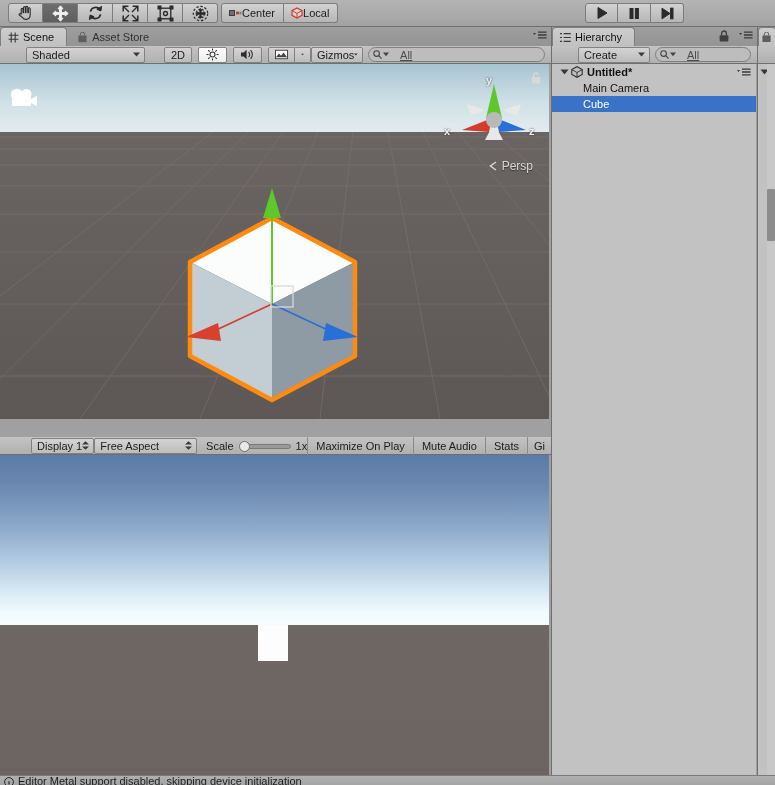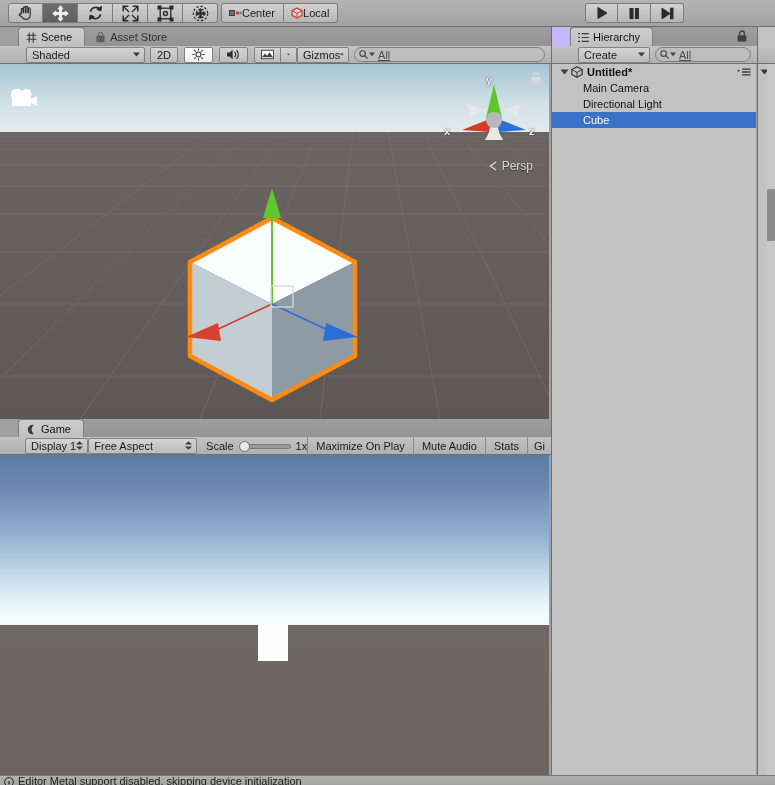--- a/index.html
+++ b/index.html
@@ -48,21 +48,20 @@
   #pivot-tools .pivot-btn:first-child { border-radius: 3px 0 0 3px; }
   #pivot-tools .pivot-btn:last-child { border-radius: 0 3px 3px 0; border-left: 0; }
 
   #playback-tools { left: 585px; }
   #playback-tools .tb-btn { width: 33px; }
 
   
   .panel-tabbar {
     position: absolute; height: 19px; left: 0;
     background: linear-gradient(to bottom, #9e9e9e 0%, #949494 100%);
-    margin-left: 18px;
   }
   .tab {
     display: inline-flex; align-items: center; gap: 4px;
     height: 19px; padding: 0 12px 0 7px; font-size: 11px;
     color: #303030; cursor: default; position: relative; top: 0;
   }
   .tab.active {
     background: linear-gradient(to bottom, #cdcdcd 0%, #c0c0c0 100%);
     border-radius: 4px 4px 0 0;
     border: 1px solid #7e7e7e; border-bottom: none;
@@ -92,21 +91,21 @@
     height: 16px; padding: 0 6px; font-size: 11px;
     background: linear-gradient(to bottom, #d4d4d4 0%, #bcbcbc 100%);
     border: 1px solid #828282; cursor: default; color: #1c1c1c; white-space: nowrap;
   }
   .mini-btn.on { background: linear-gradient(to bottom, #fdfdfd 0%, #ededed 100%); }
   .searchfield {
     display: flex; align-items: center; height: 15px; padding: 0 8px 0 4px;
     background: #bdbdbd; border: 1px solid #7f7f7f; border-radius: 8px;
     font-size: 11px; color: #4a4a4a; cursor: text; flex: 1; min-width: 0;
   }
-  .searchfield .ph { margin-left: 2px; color: #4b4b4b; text-decoration: underline; }
+  .searchfield .ph { margin-left: 10px; color: #4b4b4b; text-decoration: underline; }
 
   
   #scene-view {
     position: absolute; left: 0; top: 64px; width: 549px; height: 355px;
     overflow: hidden; background: #5b5b5b;
   }
   #scene-sky {
     position: absolute; left: 0; top: 0; width: 100%; height: 68px;
     background: linear-gradient(to bottom, #a7c4d2 0%, #cfe0e6 55%, #e3ecef 100%);
   }
@@ -300,21 +299,21 @@
     </div>
   </div>
 
   <div class="subtoolbar" style="top:46px; left:0; width:551px;">
     <div class="dd" style="width:119px; margin-left:3px;">
       <span>Shaded</span>
       <svg width="7" height="5" viewBox="0 0 7 5">
         <path d="M0 0.6 L7 0.6 L3.5 4.4 Z" fill="#3a3a3a"></path>
       </svg>
     </div>
-    <div class="mini-btn" style="margin-left:5px; border-radius:2px;">
+    <div class="mini-btn" style="margin-left:19px; border-radius:2px;">
       <span>2D</span>
     </div>
     <div class="mini-btn on" style="margin-left:6px; width:29px; border-radius:2px;">
       <svg width="13" height="13" viewBox="0 0 13 13">
         <circle cx="6.5" cy="6.5" r="2.5" fill="none" stroke="#333" stroke-width="1.1"></circle>
         <path d="M6.5 .4v2.1M6.5 10.5v2.1M.4 6.5h2.1M10.5 6.5h2.1M2.2 2.2l1.5 1.5M9.3 9.3l1.5 1.5M10.8 2.2 9.3 3.7M3.7 9.3 2.2 10.8" stroke="#333" stroke-width="1.1" fill="none"></path>
       </svg>
     </div>
     <div class="mini-btn" style="margin-left:6px; width:29px; border-radius:2px;">
       <svg width="15" height="13" viewBox="0 0 15 13">
@@ -435,37 +434,23 @@
         <path d="M8 1 L2.4 5 L8 9" fill="none" stroke="#d8d8d8" stroke-width="1.4"></path>
       </svg>
       <span>Persp</span>
     </div>
     <svg id="scene-lock" width="10" height="12" viewBox="0 0 10 12">
       <rect x=".6" y="5" width="8.8" height="6.4" rx="1" fill="#d8d8d8"></rect>
       <path d="M2.6 5V3.2a2.4 2.4 0 0 1 4.8 0" fill="none" stroke="#d8d8d8" stroke-width="1.3"></path>
     </svg>
   </div>
 
-  <div class="panel-tabbar" style="top:419px; width:551px;">
-    <div class="tab active">
-      <svg width="11" height="11" viewBox="0 0 11 11">
-        <path d="M7.8 1A4.7 4.7 0 1 0 7.8 10 A5.6 5.6 0 0 1 7.8 1Z" fill="#3a3a3a"></path>
-      </svg>
-      <span class="lbl">Game</span>
-    </div>
-    <div class="tab-menu-icon">
-      <svg width="14" height="9" viewBox="0 0 14 9">
-        <path d="M0 2 L3 2 L1.5 4 Z" fill="#3a3a3a"></path>
-        <path d="M5 1.2h8.6M5 4h8.6M5 6.8h8.6" stroke="#3a3a3a" stroke-width="1.3" fill="none"></path>
-      </svg>
-    </div>
-  </div>
 
   <div class="subtoolbar" style="top:437px; left:0; width:551px;">
-    <div class="dd" style="width:78px; margin-left:2px;">
+    <div class="dd" style="width:78px; margin-left:8px;">
       <span>Display 1</span>
       <svg width="7" height="9" viewBox="0 0 7 9">
         <path d="M0 3.6 L7 3.6 L3.5 .2 Z" fill="#3a3a3a"></path>
           <path d="M0 5.4 L7 5.4 L3.5 8.8 Z" fill="#3a3a3a"></path>
       </svg>
     </div>
     <div class="dd" style="width:162px; text-align:center;">
       <span>Free Aspect</span>
       <svg width="7" height="9" viewBox="0 0 7 9">
         <path d="M0 3.6 L7 3.6 L3.5 .2 Z" fill="#3a3a3a"></path>
@@ -550,24 +535,20 @@
         <span>Untitled*</span>
         <svg style="margin-left:auto; margin-right:5px;" width="14" height="9" viewBox="0 0 14 9">
           <path d="M0 2 L3 2 L1.5 4 Z" fill="#3a3a3a"></path>
           <path d="M5 1.2h8.6M5 4h8.6M5 6.8h8.6" stroke="#3a3a3a" stroke-width="1.3" fill="none"></path>
         </svg>
       </div>
       <div class="hier-row">
         <span class="indent"></span>
         <span>Main Camera</span>
       </div>
-      <div class="hier-row">
-        <span class="indent"></span>
-        <span>Directional Light</span>
-      </div>
       <div class="hier-row selected">
         <span class="indent"></span>
         <span>Cube</span>
       </div>
     </div>
   </div>
 
   <div id="right-strip">
     <div class="panel-tabbar" style="position:absolute; top:0; left:0; width:18px;">
       <div class="tab active" style="padding:0 2px; width:18px;">

